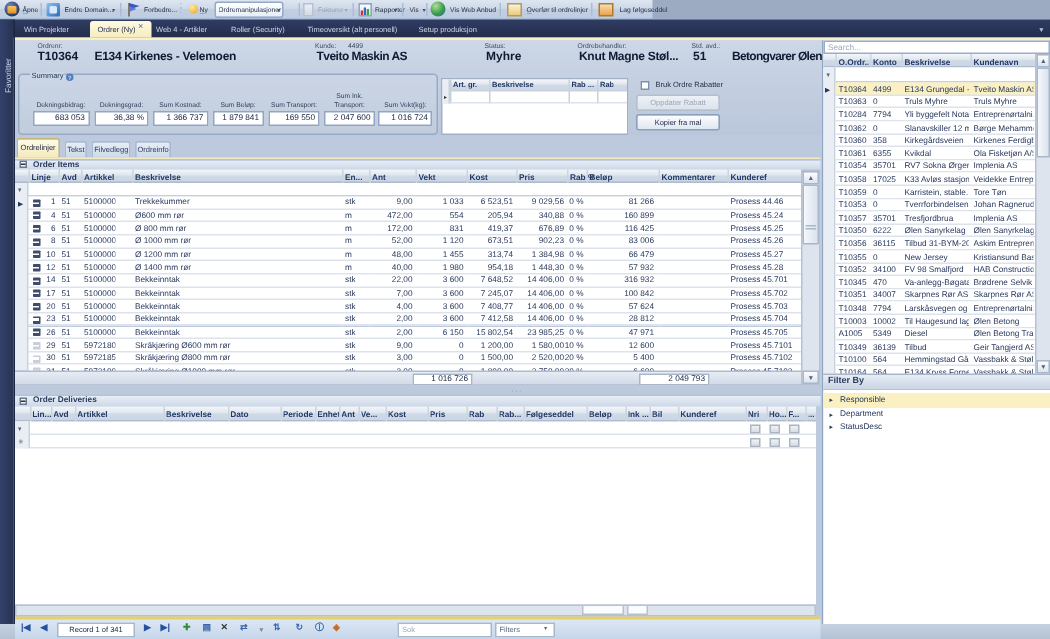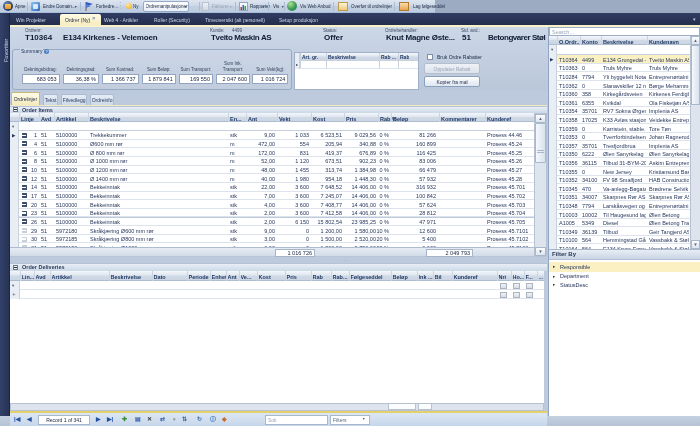--- a/index.html
+++ b/index.html
@@ -74,24 +74,24 @@
 <div style="left:10px;top:27px;width:538px;height:63px;background:linear-gradient(#ccd7e7,#bac7da);"></div>
 <div class="lbl" style="left:25px;top:27.5px;">Ordrenr:</div>
 <div class="lbl" style="left:210px;top:27.5px;">Kunde:</div>
 <div class="lbl" style="left:323px;top:27.5px;">Status:</div>
 <div class="lbl" style="left:385px;top:27.5px;">Ordrebehandler:</div>
 <div class="lbl" style="left:461px;top:27.5px;">Std. avd.:</div>
 <div class="lbl" style="left:232px;top:27.5px;">4499</div>
 <div class="big" style="left:25px;top:33px;letter-spacing:0px;">T10364</div>
 <div class="big" style="left:63px;top:33px;letter-spacing:-0.2px;">E134 Kirkenes - Velemoen</div>
 <div class="big" style="left:211px;top:33px;letter-spacing:-0.35px;">Tveito Maskin AS</div>
-<div class="big" style="left:324px;top:33px;letter-spacing:0px;">Offer</div>
-<div class="big" style="left:386px;top:33px;letter-spacing:-0.2px;">Knut Magne Øste...</div>
+<div class="big" style="left:324px;top:33px;letter-spacing:0px;">Myhre</div>
+<div class="big" style="left:386px;top:33px;letter-spacing:-0.2px;">Knut Magne Støl...</div>
 <div class="big" style="left:462px;top:33px;letter-spacing:0px;">51</div>
-<div class="big" style="left:488px;top:33px;letter-spacing:-0.45px;">Betongvarer Støl</div>
+<div class="big" style="left:488px;top:33px;letter-spacing:-0.45px;">Betongvarer Ølen</div>
 <div style="left:12px;top:49px;width:280px;height:40.5px;border:1px solid #97aac6;border-radius:3px;background:rgba(255,255,255,0.10);"></div>
 <div class="t" style="left:20px;top:48px;font-size:5px;color:#2a3b5e;background:#cad5e5;padding:0 1px;">Summary</div>
 <div style="left:44px;top:48.5px;width:5px;height:5px;border-radius:50%;background:#4f7fc0;color:#fff;font-size:4px;text-align:center;line-height:5px;">?</div>
 <div style="left:21.6px;top:66.5px;width:38px;text-align:center;font-size:4.5px;color:#33415c;white-space:nowrap;">Dekningsbidrag:</div>
 <div style="left:21.6px;top:74px;width:38px;height:10px;background:#fff;border:1px solid #93a5c0;font-size:5.5px;color:#14233f;text-align:right;line-height:8px;padding-right:2px;">683 053</div>
 <div style="left:63px;top:66.5px;width:36px;text-align:center;font-size:4.5px;color:#33415c;white-space:nowrap;">Dekningsgrad:</div>
 <div style="left:63px;top:74px;width:36px;height:10px;background:#fff;border:1px solid #93a5c0;font-size:5.5px;color:#14233f;text-align:right;line-height:8px;padding-right:2px;">36,38 %</div>
 <div style="left:102px;top:66.5px;width:36.5px;text-align:center;font-size:4.5px;color:#33415c;white-space:nowrap;">Sum Kostnad:</div>
 <div style="left:102px;top:74px;width:36.5px;height:10px;background:#fff;border:1px solid #93a5c0;font-size:5.5px;color:#14233f;text-align:right;line-height:8px;padding-right:2px;">1 366 737</div>
 <div style="left:141.7px;top:66.5px;width:34px;text-align:center;font-size:4.5px;color:#33415c;white-space:nowrap;">Sum Beløp:</div>

